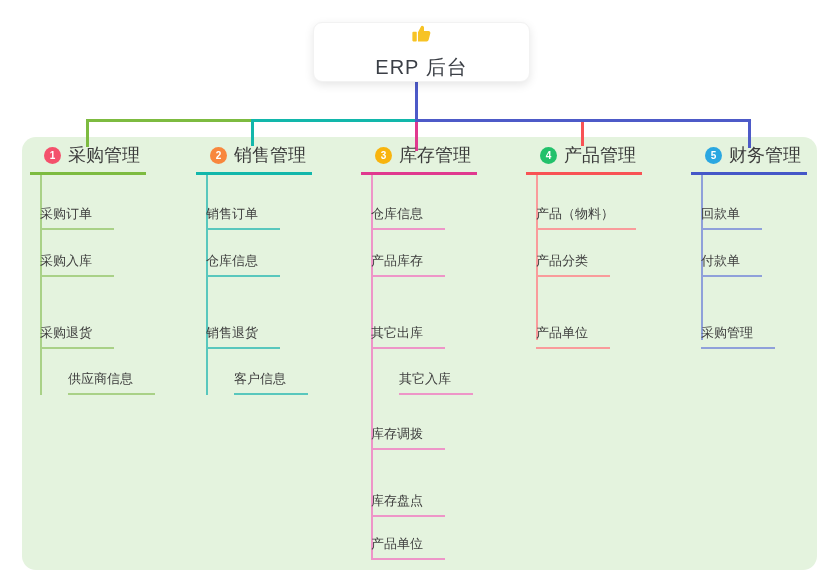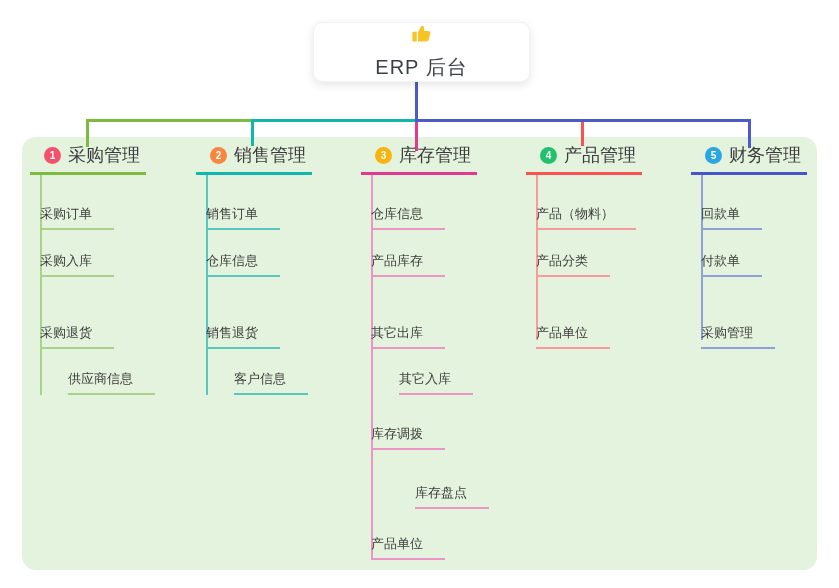--- a/index.html
+++ b/index.html
@@ -51,21 +51,21 @@
     text-align:center;font-weight:bold;
   }
   .rail{position:absolute;left:10px;top:31px;width:2px;background:var(--ct);}
   .rail-4{height:220px;} .rail-7{height:385px;} .rail-3{height:165px;}
   .item{
     position:absolute;left:10px;white-space:nowrap;
     font-size:13px;line-height:17px;color:#3d3d3d;
     padding:0 22px 6px 0;border-bottom:2px solid var(--ct);cursor:pointer;
   }
   .i0{top:61px;} .i1{top:108px;font-family:Liberation Serif, serif;} .i2{top:180px;} .i3{top:226px;margin-left:28px;}
-  .i4{top:281px;} .i5{top:340px;margin-left:44px;} .i6{top:391px;}
+  .i4{top:281px;} .i5{top:348px;} .i6{top:391px;}
 </style>
 </head>
 <body>
 
 <div id="canvas">
 
   <div class="panel"></div>
 
   <div class="ln c-m dropM"></div>
   <div class="ln c-g railG"></div>

